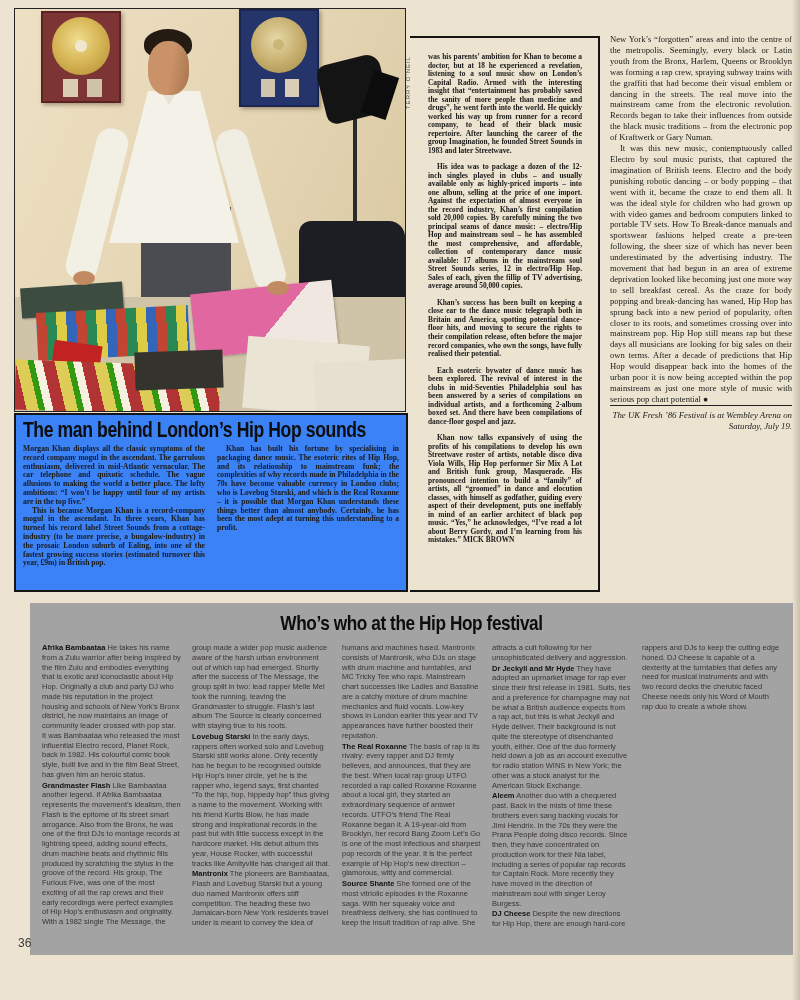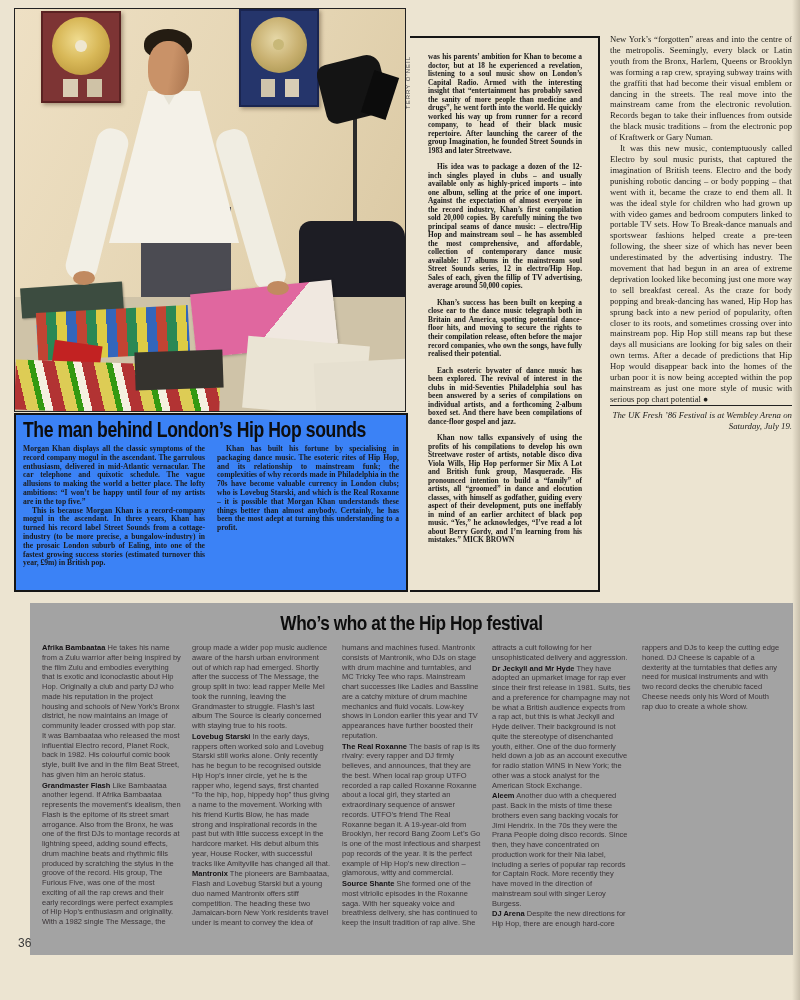--- a/index.html
+++ b/index.html
@@ -168,19 +168,19 @@
     <div class="panel-title">Who’s who at the Hip Hop festival</div>
     <div class="panel-cols">
       <p><b>Afrika Bambaataa</b> <span>He takes his name from a Zulu warrior after being inspired by the film Zulu and embodies everything that is exotic and iconoclastic about Hip Hop. Originally a club and party DJ who made his reputation in the project housing and schools of New York’s Bronx district, he now maintains an image of community leader crossed with pop star. It was Bambaataa who released the most influential Electro record, Planet Rock, back in 1982. His colourful comic book style, built live and in the film Beat Street, has given him an heroic status.</span></p>
       <p><b>Grandmaster Flash</b> <span>Like Bambaataa another legend. If Afrika Bambaataa represents the movement’s idealism, then Flash is the epitome of its street smart arrogance. Also from the Bronx, he was one of the first DJs to montage records at lightning speed, adding sound effects, drum machine beats and rhythmic fills produced by scratching the stylus in the groove of the record. His group, The Furious Five, was one of the most exciting of all the rap crews and their early recordings were perfect examples of Hip Hop’s enthusiasm and originality. With a 1982 single The Message, the group made a wider pop music audience aware of the harsh urban environment out of which rap had emerged. Shortly after the success of The Message, the group split in two: lead rapper Melle Mel took the running, leaving the Grandmaster to struggle. Flash’s last album The Source is clearly concerned with staying true to his roots.</span></p>
       <p><b>Lovebug Starski</b> <span>In the early days, rappers often worked solo and Lovebug Starski still works alone. Only recently has he begun to be recognised outside Hip Hop’s inner circle, yet he is the rapper who, legend says, first chanted “To the hip, hop, hippedy hop” thus giving a name to the movement. Working with his friend Kurtis Blow, he has made strong and inspirational records in the past but with little success except in the hardcore market. His debut album this year, House Rocker, with successful tracks like Amityville has changed all that.</span></p>
       <p><b>Mantronix</b> <span>The pioneers are Bambaataa, Flash and Lovebug Starski but a young duo named Mantronix offers stiff competition. The heading these two Jamaican-born New York residents travel under is meant to convey the idea of humans and machines fused. Mantronix consists of Mantronik, who DJs on stage with drum machine and turntables, and MC Tricky Tee who raps. Mainstream chart successes like Ladies and Bassline are a catchy mixture of drum machine mechanics and fluid vocals. Low-key shows in London earlier this year and TV appearances have further boosted their reputation.</span></p>
       <p><b>The Real Roxanne</b> <span>The basis of rap is its rivalry: every rapper and DJ firmly believes, and announces, that they are the best. When local rap group UTFO recorded a rap called Roxanne Roxanne about a local girl, they started an extraordinary sequence of answer records. UTFO’s friend The Real Roxanne began it. A 19-year-old from Brooklyn, her record Bang Zoom Let’s Go is one of the most infectious and sharpest pop records of the year. It is the perfect example of Hip Hop’s new direction – glamorous, witty and commercial.</span></p>
       <p><b>Source Shante</b> <span>She formed one of the most vitriolic episodes in the Roxanne saga. With her squeaky voice and breathless delivery, she has continued to keep the insult tradition of rap alive. She attracts a cult following for her unsophisticated delivery and aggression.</span></p>
       <p><b>Dr Jeckyll and Mr Hyde</b> <span>They have adopted an upmarket image for rap ever since their first release in 1981. Suits, ties and a preference for champagne may not be what a British audience expects from a rap act, but this is what Jeckyll and Hyde deliver. Their background is not quite the stereotype of disenchanted youth, either. One of the duo formerly held down a job as an account executive for radio station WINS in New York; the other was a stock analyst for the American Stock Exchange.</span></p>
       <p><b>Aleem</b> <span>Another duo with a chequered past. Back in the mists of time these brothers even sang backing vocals for Jimi Hendrix. In the 70s they were the Prana People doing disco records. Since then, they have concentrated on production work for their Nia label, including a series of popular rap records for Captain Rock. More recently they have moved in the direction of mainstream soul with singer Leroy Burgess.</span></p>
-      <p><b>DJ Arena</b> <span>Despite the new directions for Hip Hop, there are enough hard-core rappers and DJs to keep the cutting edge honed. DJ Cheese is capable of a dexterity at the turntables that defies any need for musical instruments and with two record decks the cherubic faced Cheese needs only his Word of Mouth rap duo to create a whole show.</span></p>
+      <p><b>DJ Cheese</b> <span>Despite the new directions for Hip Hop, there are enough hard-core rappers and DJs to keep the cutting edge honed. DJ Cheese is capable of a dexterity at the turntables that defies any need for musical instruments and with two record decks the cherubic faced Cheese needs only his Word of Mouth rap duo to create a whole show.</span></p>
     </div>
   </div>
 
   <div class="page-num">36</div>
   <div class="scan-edge"></div>
 </div>
 
 </body></html>

